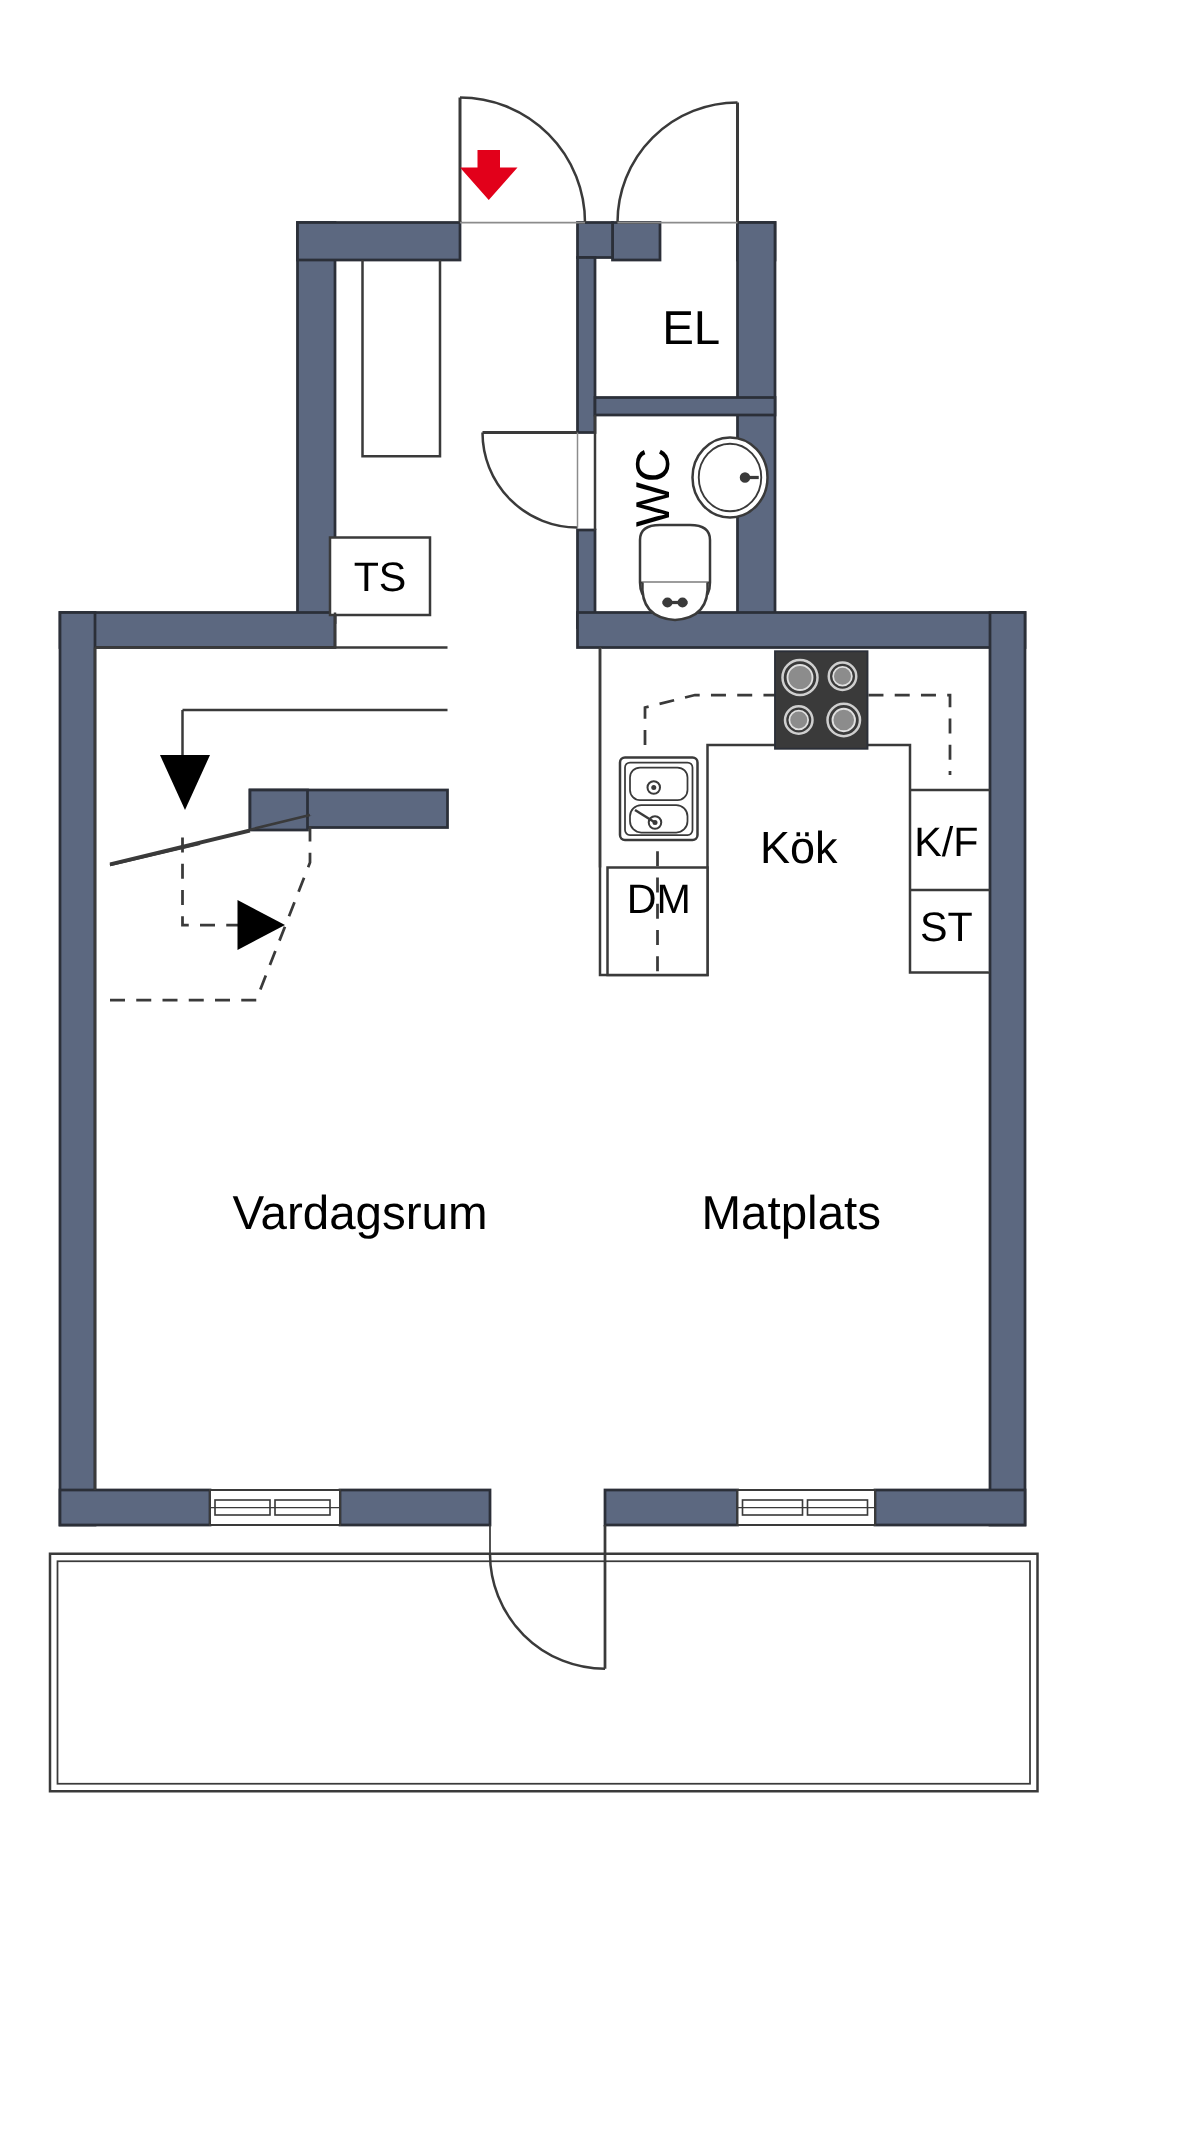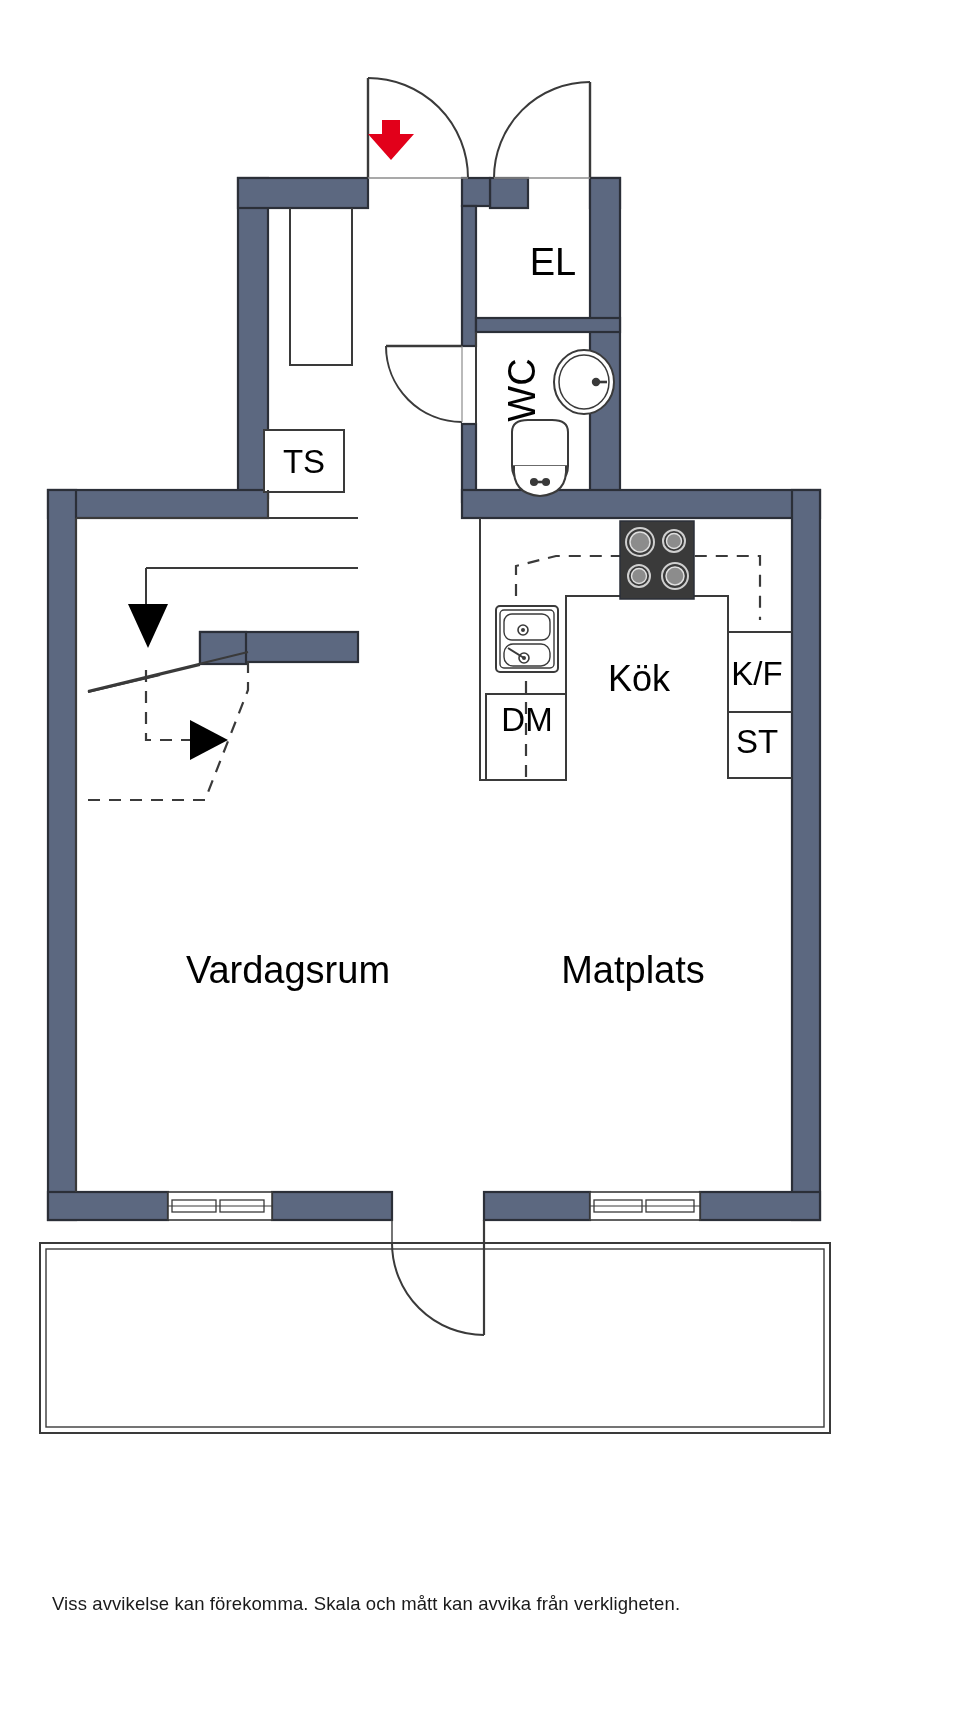--- a/index.html
+++ b/index.html
@@ -231,15 +231,14 @@
     <text class="roomlabel" x="757" y="744" font-size="33" text-anchor="middle">ST</text>
 
     <text class="roomlabel" x="527" y="722" font-size="33" text-anchor="middle">DM</text>
 
     <text class="roomlabel" x="288" y="973" font-size="38" text-anchor="middle">Vardagsrum</text>
 
     <text class="roomlabel" x="633" y="973" font-size="38" text-anchor="middle">Matplats</text>
 
   </svg>
 
-  <div class="caption">Viss avvikelse kan förekomma. Skala och mått kan avvika från verkligheten.</div>
 
 </div>
 
 </body></html>

